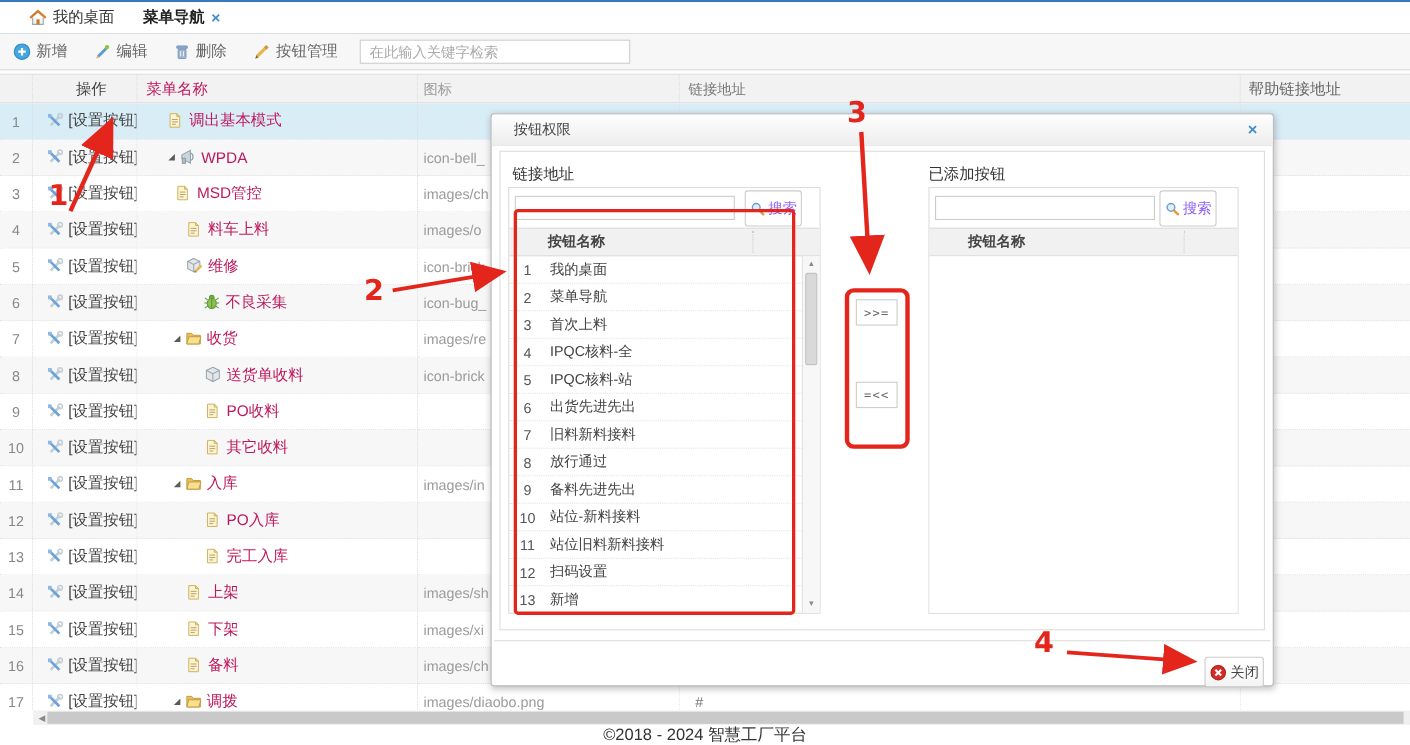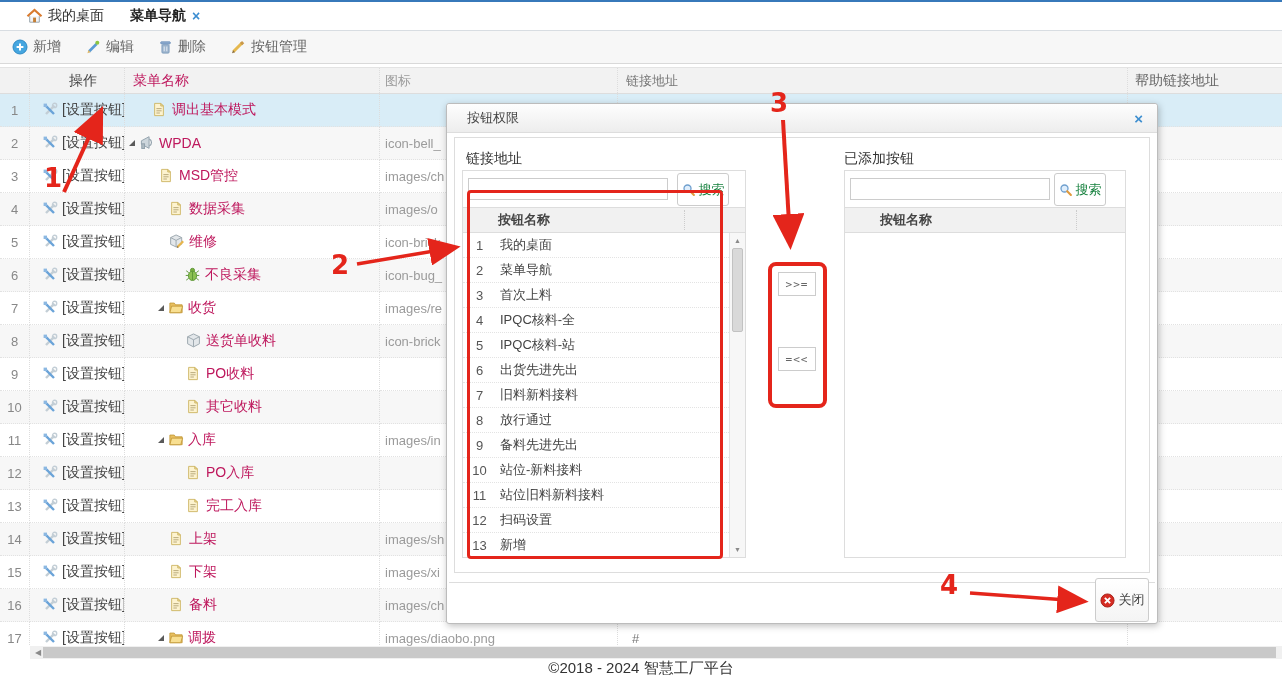--- a/index.html
+++ b/index.html
@@ -72,21 +72,21 @@
   .m-label { position:absolute; font-size:14px; color:#333; }
   .lab-left  { left:19px; top:46px; }
   .lab-right { left:397px; top:46px; }
   .m-box { position:absolute; top:66px; height:388px; border:1px solid #ddd; background:#fff; }
   .box-left  { left:15px;  width:284px; }
   .box-right { left:397px; width:282px; }
   .m-input { position:absolute; left:5px; top:7px; width:200px; height:22px; border:1px solid #ccc;
              font-size:13px; padding:0 5px; font-family:inherit; }
   .m-searchbtn { position:absolute; top:2px; width:52px; height:33px; border:1px solid #ccc; border-radius:3px;
                  background:#fff; display:flex; align-items:center; justify-content:center; gap:3px;
-                 font-size:13px; color:#15803d; }
+                 font-size:13px; color:#8b5cf6; }
   .sb-left  { left:214px; }
   .sb-right { left:209px; }
   .m-gridhead { position:absolute; left:0; top:36px; width:100%; height:26px; background:#f1f1f1;
                 border-top:1px solid #ddd; border-bottom:1px solid #ddd; display:flex; align-items:center;
                 font-size:13px; font-weight:bold; color:#444; }
   .m-gridhead .gh-name { padding-left:35px; }
   .gh-sep { position:absolute; top:2px; bottom:2px; border-left:1px dotted #ccc; }
   .gh-sep-l { left:221px; }
   .gh-sep-r { left:231px; }
   .m-list { position:absolute; left:0; top:62px; right:16px; bottom:0; overflow:hidden; }
@@ -98,21 +98,21 @@
   .vs-up, .vs-down { position:absolute; left:0; width:100%; height:13px; display:flex; align-items:center;
                      justify-content:center; font-size:7px; color:#8a8a8a; }
   .vs-up { top:1px; } .vs-down { bottom:1px; }
   .vs-thumb { position:absolute; left:2px; top:15px; width:11px; height:84px; background:#d9d9d9;
               border:1px solid #c2c2c2; border-radius:2px; }
   .t-btn { position:absolute; left:331px; width:38px; height:24px; border:1px solid #ccc; background:#fff;
            color:#666; font-size:11px; letter-spacing:1px; display:flex; align-items:center; justify-content:center;
            font-family:"DejaVu Sans Mono",monospace; }
   .t-right { top:168px; } .t-left { top:243px; }
   .m-footline { position:absolute; left:2px; right:2px; top:478px; border-top:1px solid #ddd; }
-  .m-closebtn { position:absolute; left:648px; top:474px; width:54px; height:44px; border:1px solid #ccc;
+  .m-closebtn { position:absolute; left:648px; top:493px; width:54px; height:28px; border:1px solid #ccc;
                 border-radius:3px; background:linear-gradient(#fff,#f4f4f4); display:flex; align-items:center;
                 justify-content:center; gap:4px; font-size:13px; color:#444; }
   .anno-num { position:absolute; color:#e4251b; font-size:26px; font-weight:bold; z-index:21;
               font-family:"DejaVu Sans",sans-serif; }
   .anno-rect { position:absolute; border:3px solid #e4251b; border-radius:4px; z-index:21; background:transparent; }
   #rectB { border-width:4px; border-radius:8px; }
   #anno-svg { position:absolute; left:0; top:0; width:1282px; height:677px; z-index:22; pointer-events:none; }
 </style>
 </head>
 <body>
@@ -173,20 +173,21 @@
     <div class="tool-btn">
       <span class="svg-slot">
           <svg width="16" height="16" viewBox="0 0 16 16">
             <line x1="3.5" y1="12.5" x2="12" y2="4" stroke="#e5b84e" stroke-width="3"></line>
             <line x1="11" y1="3" x2="13.2" y2="5.2" stroke="#c9984a" stroke-width="3"></line>
             <path d="M2 14.3l1-3.1 2.1 2.1z" fill="#8a6d3b"></path>
           </svg>
         </span>
       <span>按钮管理</span>
     </div>
+    <input class="tb-search" type="text" placeholder="在此输入关键字检索" style="">
   </div>
 
   <div class="thead">
     <div class="cell c-num"></div>
     <div class="cell c-op hd-op">操作</div>
     <div class="cell c-name hd-name">菜单名称</div>
     <div class="cell c-icon hd-icon">图标</div>
     <div class="cell c-link hd-link">链接地址</div>
     <div class="cell c-help hd-help">帮助链接地址</div>
   </div>
@@ -229,21 +230,21 @@
       <span class="svg-slot">
             <svg width="16" height="16" viewBox="0 0 16 16">
               <line x1="12.4" y1="3.6" x2="4" y2="12" stroke="#c3ced6" stroke-width="2.4"></line>
               <circle cx="12.6" cy="3.4" r="2.1" fill="none" stroke="#c3ced6" stroke-width="1.4"></circle>
               <line x1="3.6" y1="3.6" x2="12" y2="12" stroke="#6aa3d8" stroke-width="2.4"></line>
               <rect x="1.6" y="1.6" width="3.4" height="3.4" fill="#8cb8e2"></rect>
             </svg>
           </span>
       <span class="op-label">[设置按钮]</span>
     </div>
-    <div class="cell c-name" style="padding-left: 4px;">
+    <div class="cell c-name" style="padding-left: 28px;">
       <span class="tree-arrow"></span>
       <span class="mi svg-slot">
             <svg width="16" height="15" viewBox="0 0 16 16">
               <path d="M2 6.2l8.2-4.4v12.4L2 9.8z" fill="#cdd6dc" stroke="#90a0ab"></path>
               <path d="M10.5 4.4c3 1.2 3 6 0 7.2" fill="none" stroke="#90a0ab" stroke-width="1.2"></path>
               <rect x="2.4" y="9.4" width="3" height="5" fill="#aebac2" stroke="#90a0ab"></rect>
             </svg>
           </span>
       <span class="nm">WPDA</span>
     </div>
@@ -300,21 +301,21 @@
 
       <span class="mi svg-slot">
             <svg width="14" height="15" viewBox="0 0 16 16">
               <path d="M3 1h7l3 3v11H3z" fill="#fdf3cf" stroke="#cbb25f"></path>
               <path d="M10 1v3h3z" fill="#f1e0a4" stroke="#cbb25f"></path>
               <line x1="5" y1="7" x2="11" y2="7" stroke="#b0a070"></line>
               <line x1="5" y1="9.5" x2="11" y2="9.5" stroke="#b0a070"></line>
               <line x1="5" y1="12" x2="9" y2="12" stroke="#b0a070"></line>
             </svg>
           </span>
-      <span class="nm">数据采集</span>
+      <span class="nm">料车上料</span>
     </div>
     <div class="cell c-icon">images/o</div>
     <div class="cell c-link"></div>
     <div class="cell c-help"></div>
   </div>
 
   <div class="trow">
     <div class="cell c-num">5</div>
     <div class="cell c-op">
       <span class="svg-slot">

